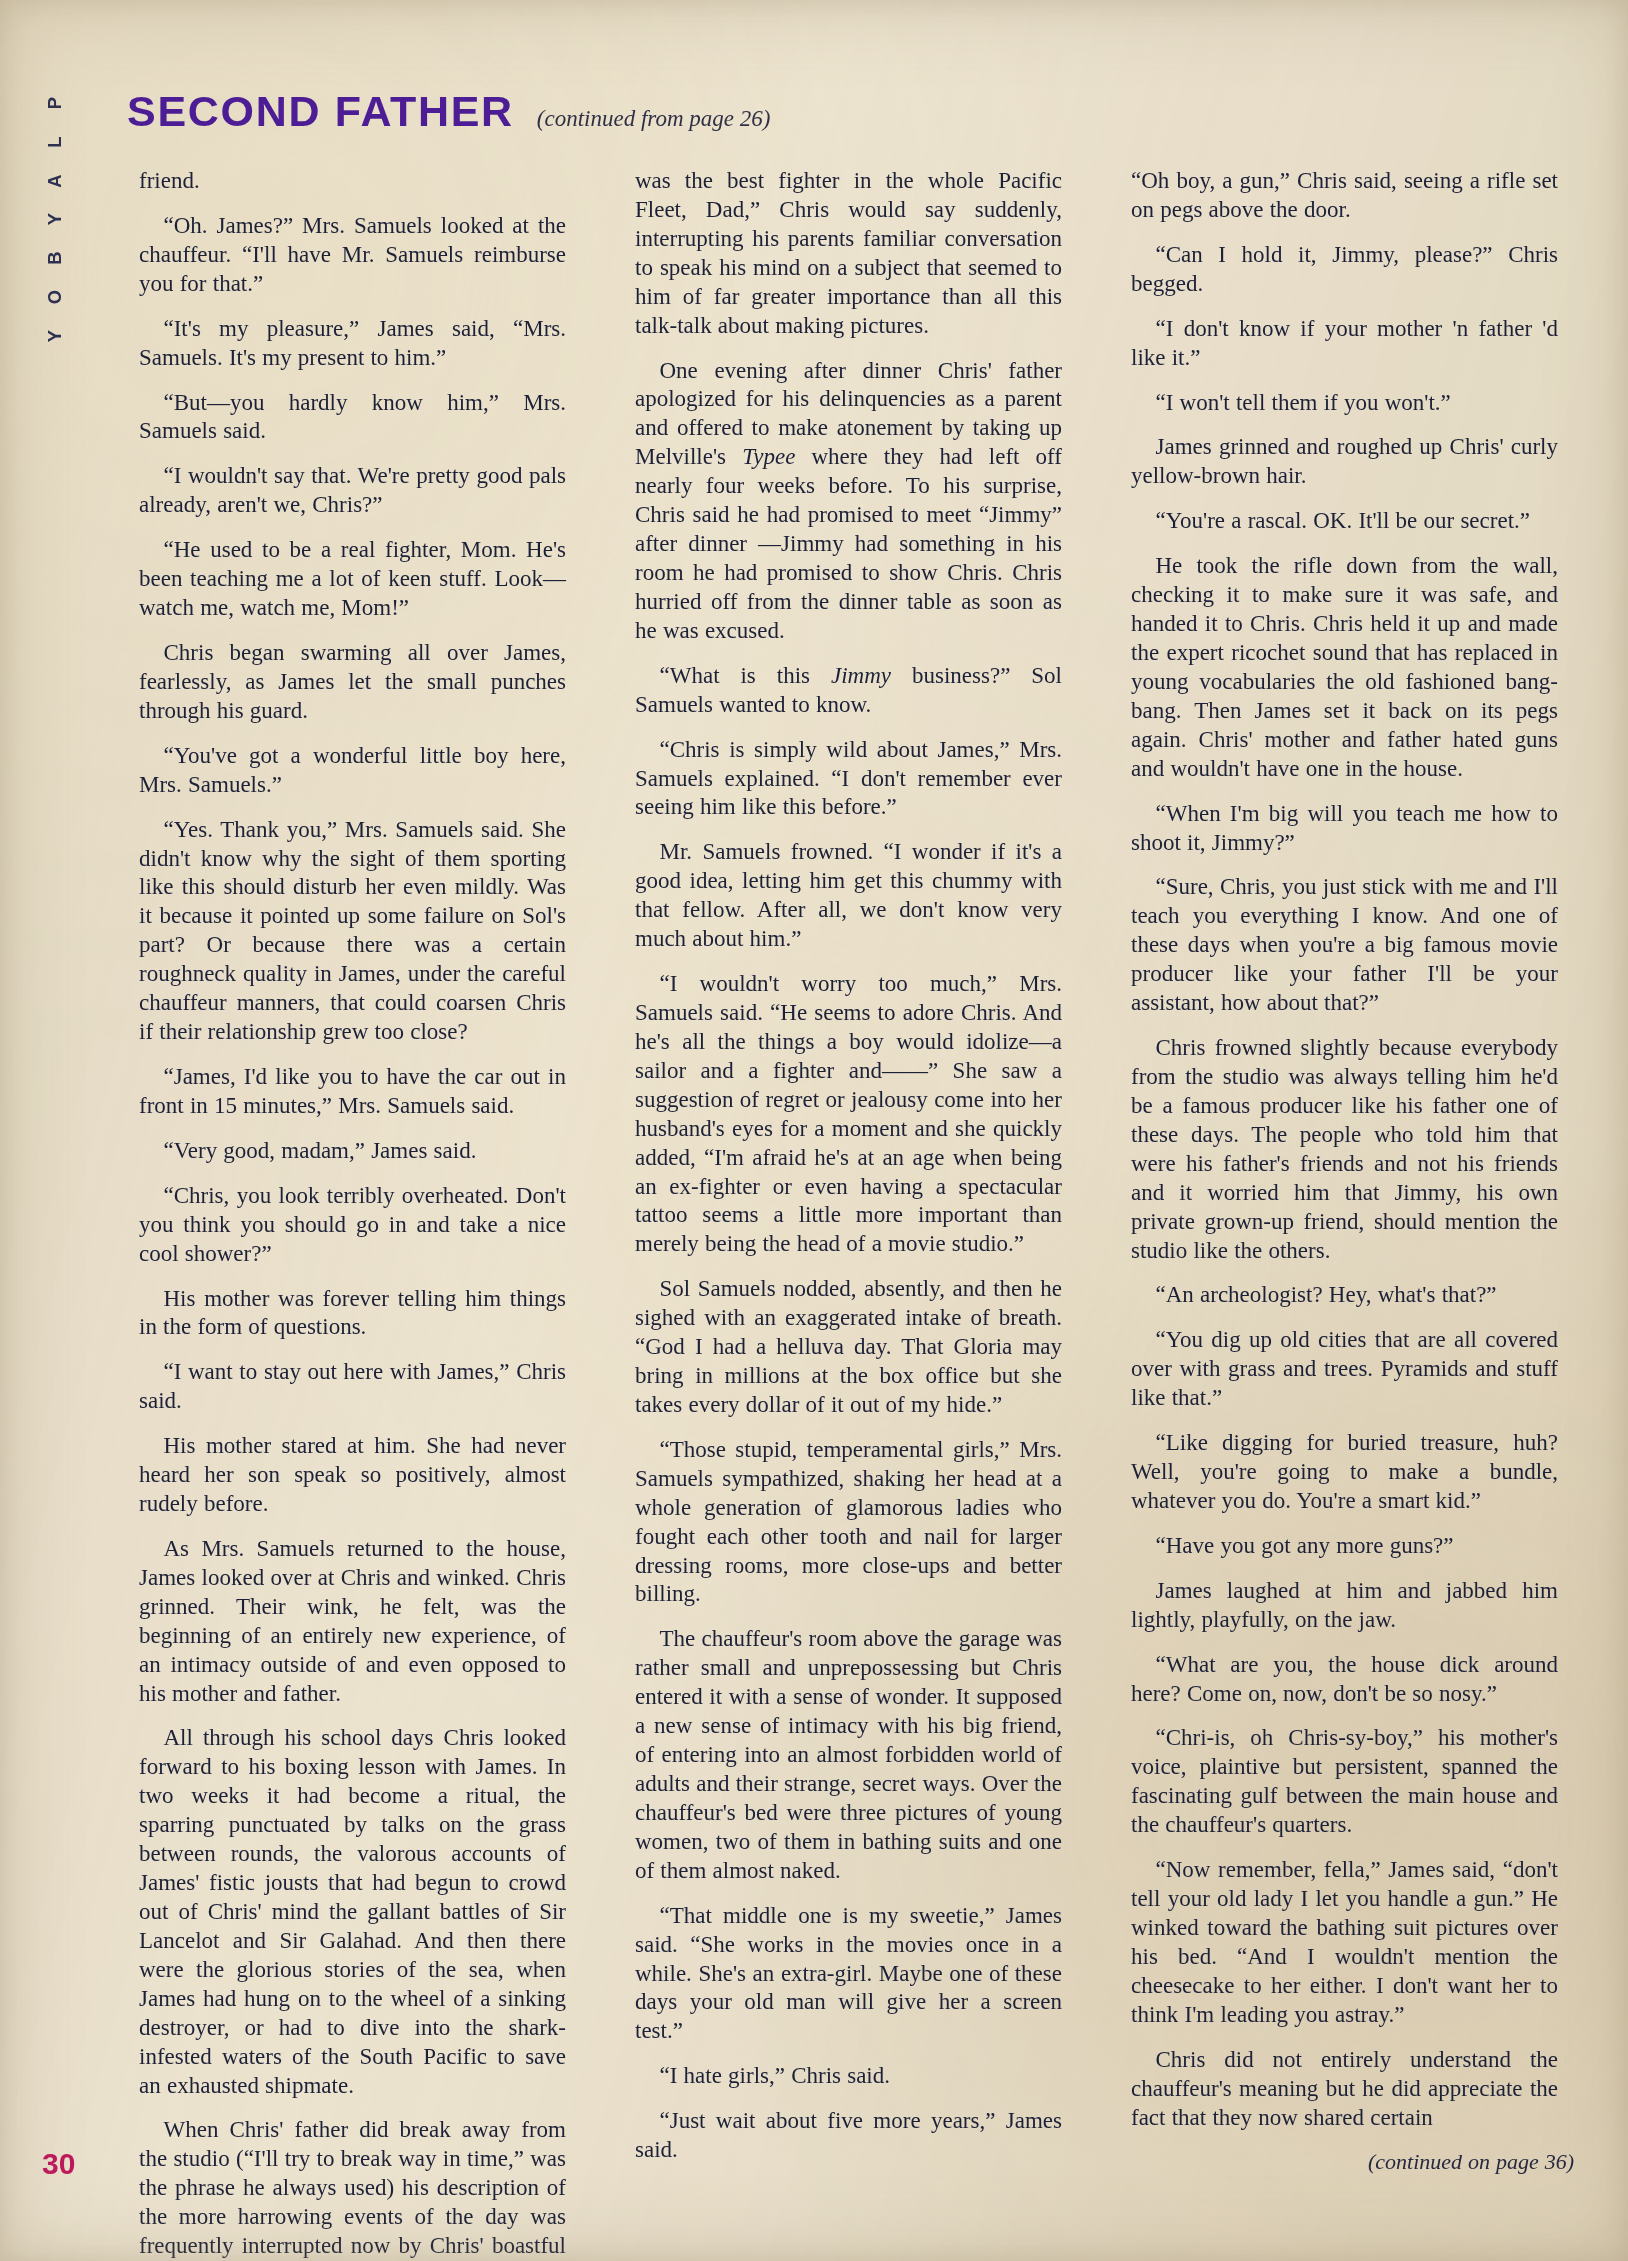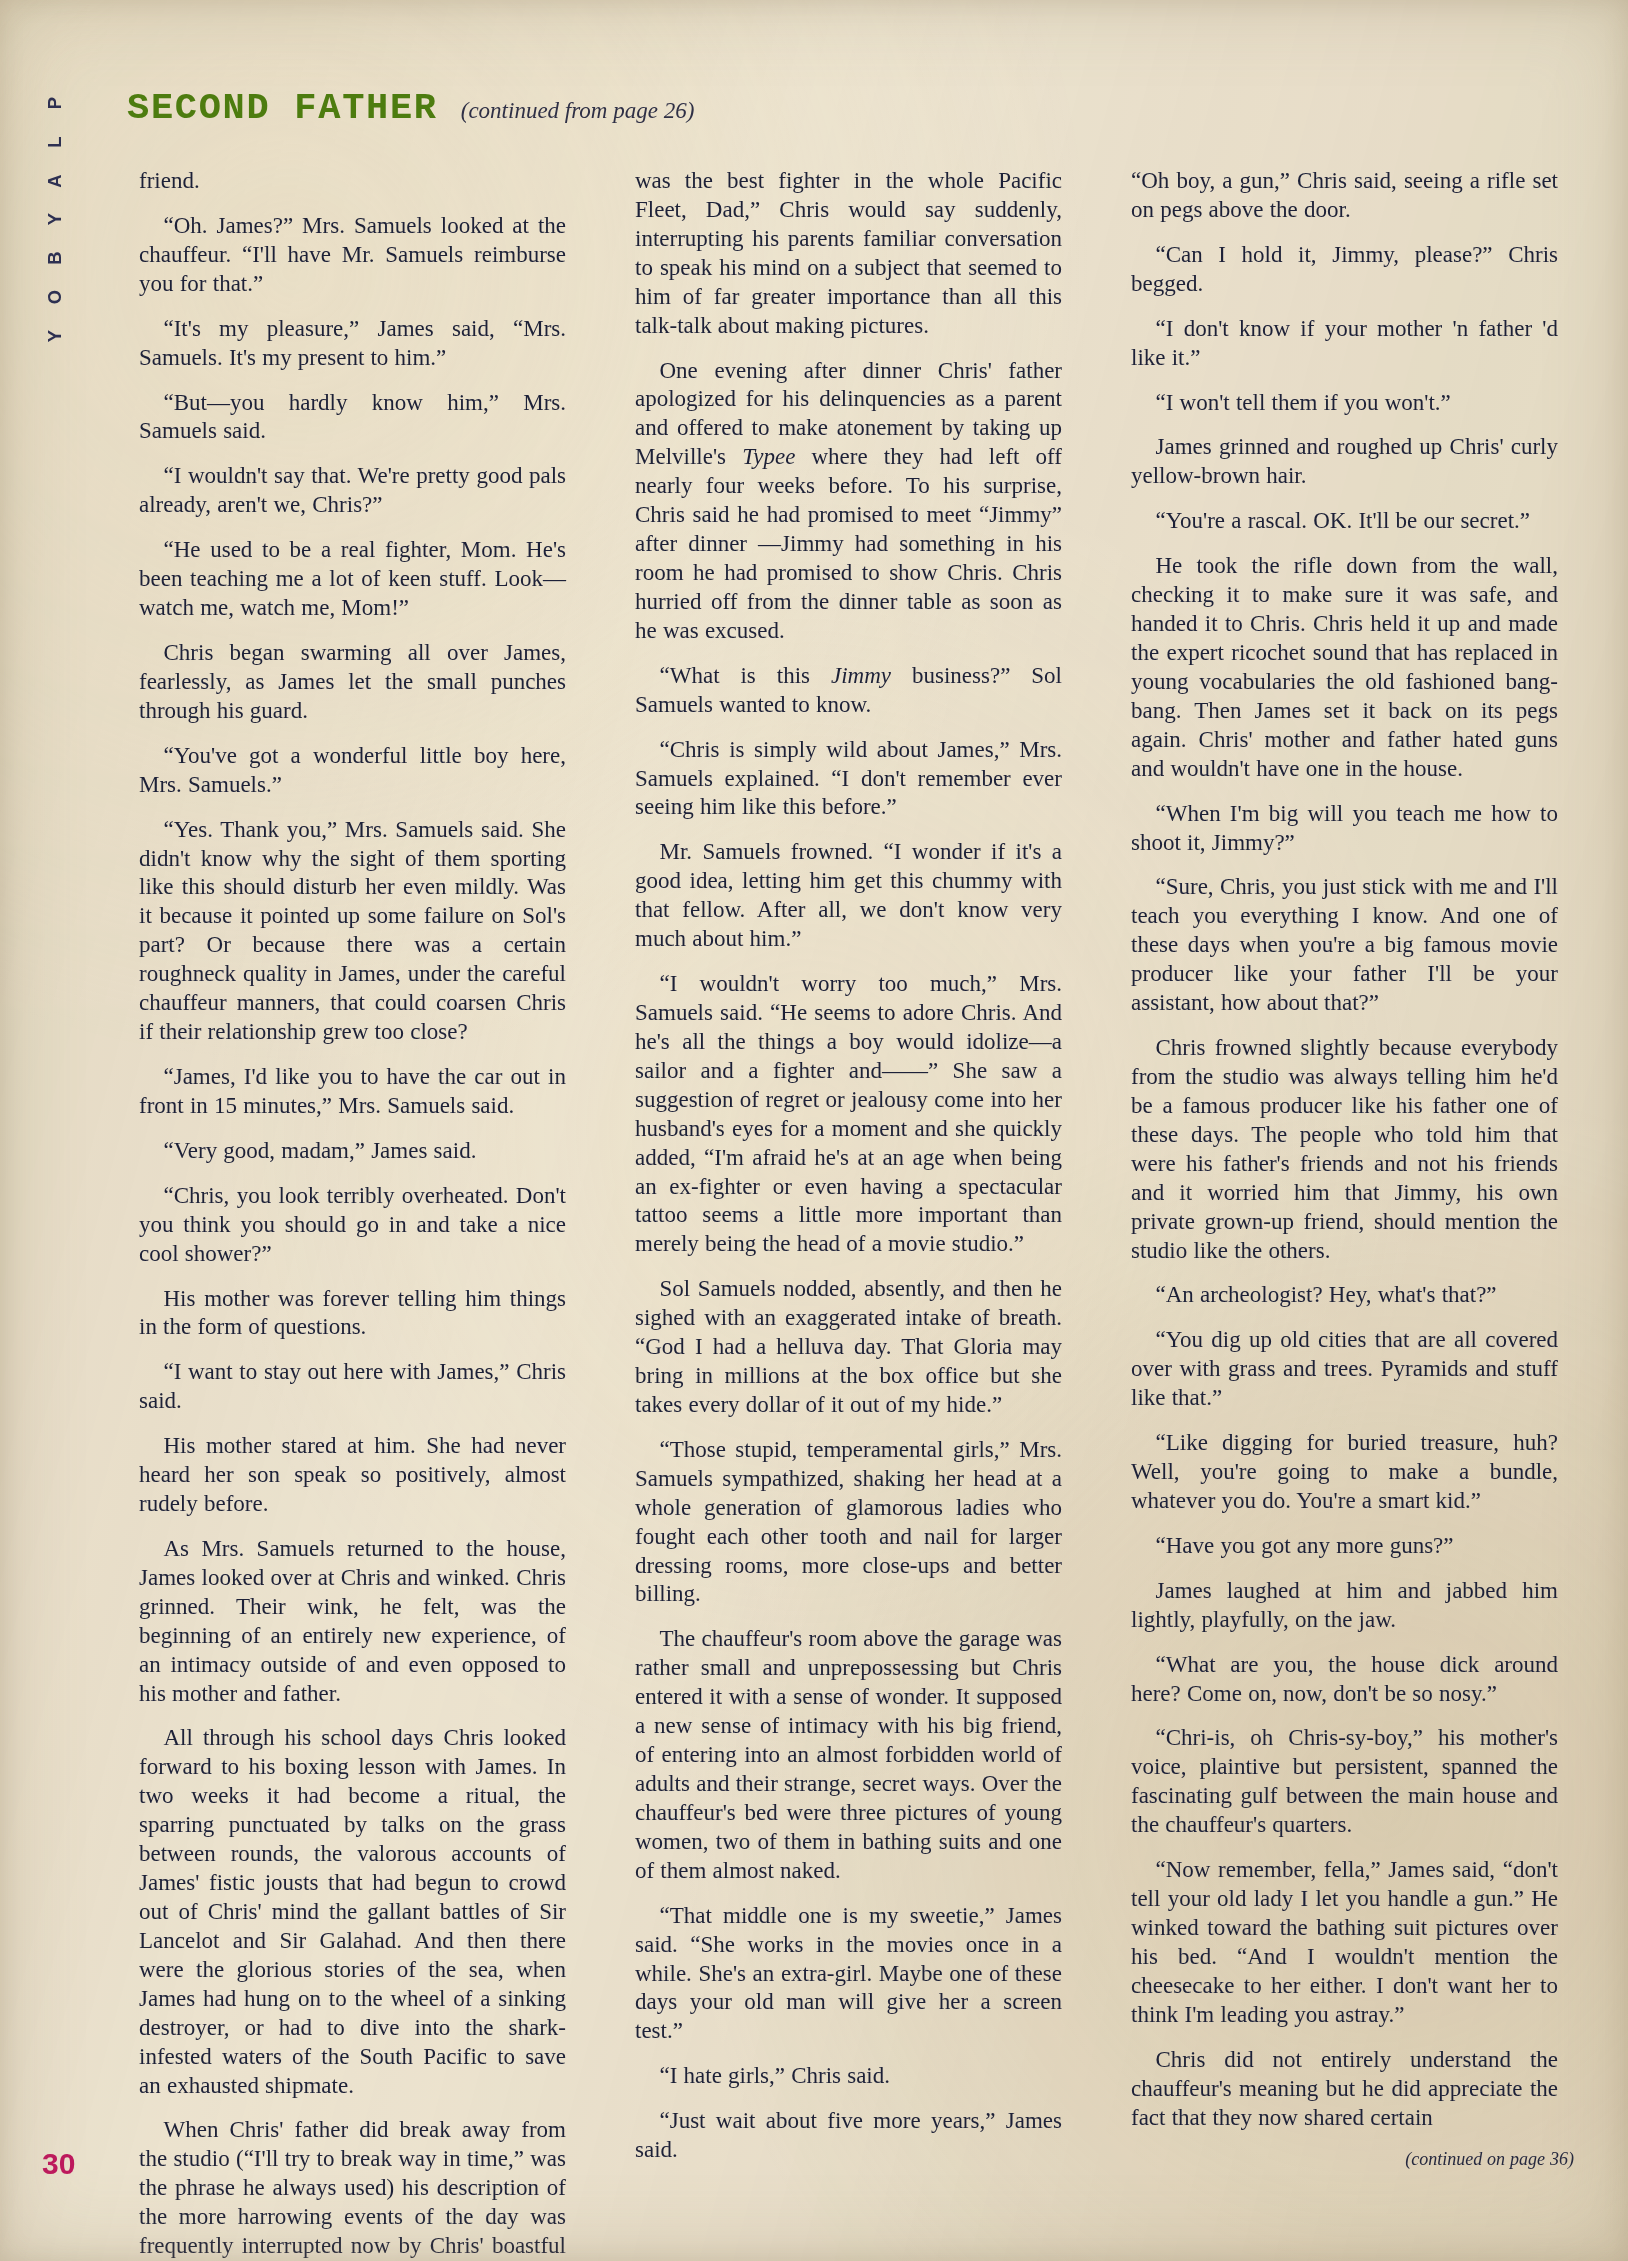--- a/index.html
+++ b/index.html
@@ -64,25 +64,25 @@
   
   .header {
     position: absolute;
     left: 127px;
     top: 87px;
     display: flex;
     align-items: baseline;
     gap: 23px;
   }
   .headline {
-    font-family: Liberation Mono, monospace;
+    font-family: Liberation Sans, sans-serif;
     font-weight: bold;
-    font-size: 37px;
+    font-size: 43px;
     letter-spacing: 1.7px;
-    color: #4d7c0f;
+    color: #4c1d95;
     white-space: nowrap;
   }
   .contfrom {
     font-family: "Liberation Serif", serif;
     font-style: italic;
     font-size: 23px;
     color: #2f3046;
     white-space: nowrap;
   }
 
@@ -111,21 +111,21 @@
     text-indent: 0;
   }
   .col p.ind {
     text-indent: 24.5px;
   }
   .col i { font-style: italic; }
 
   .contnext {
     font-family: "Liberation Serif", serif;
     font-style: italic;
-    font-size: 18px;
+    font-size: 22px;
     text-align: right;
     margin-top: 14px;
     color: #26293f;
   }
 
   
   .folio {
     position: absolute;
     left: 42px;
     bottom: 80px;

